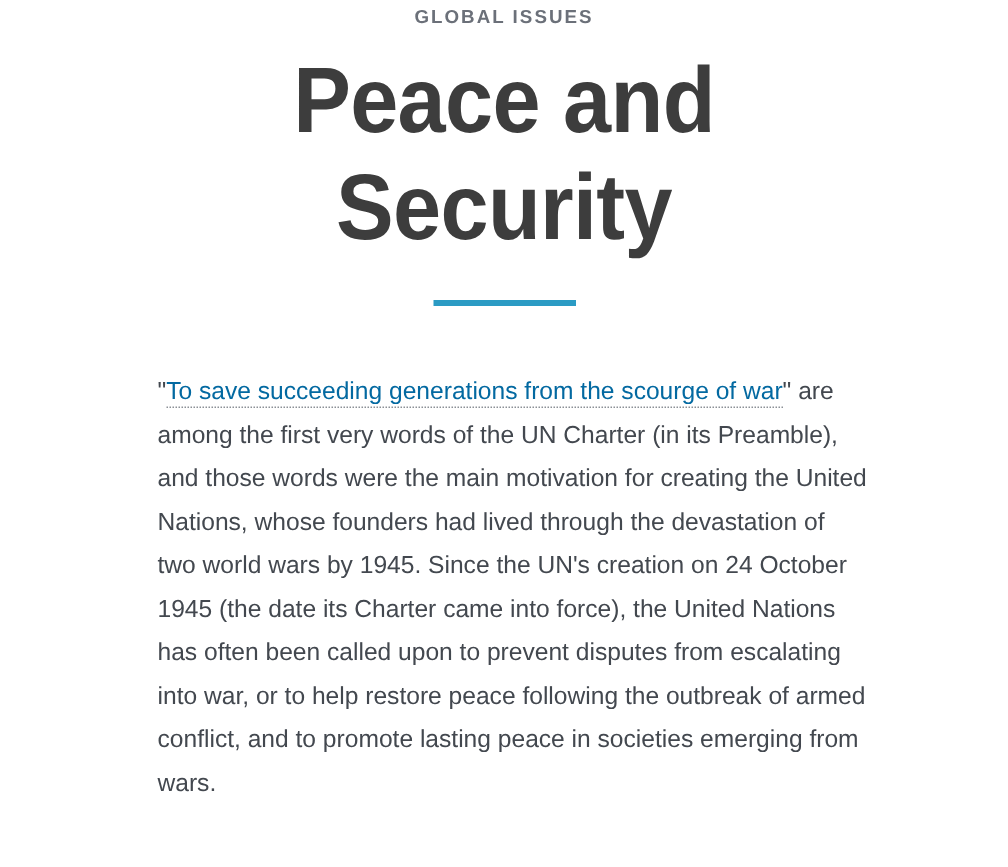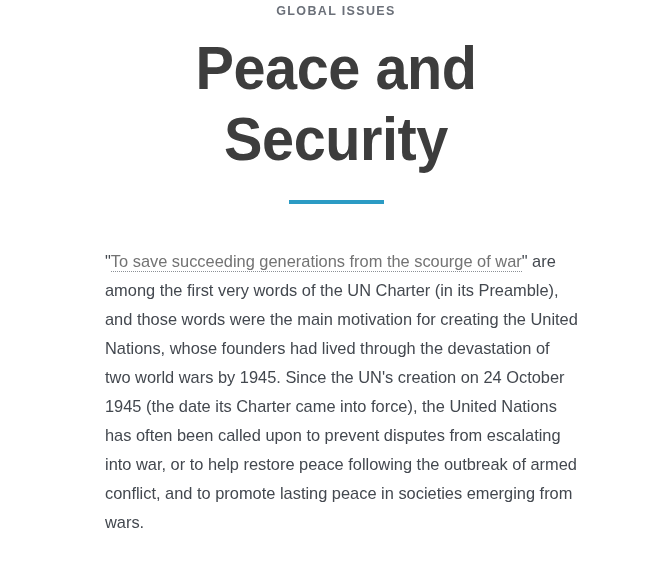--- a/index.html
+++ b/index.html
@@ -70,21 +70,21 @@
     margin: 0;
     font-size: 16.4px;
     line-height: 29px;
     color: #43484f;
     text-align: left;
   }
 
   .quote-term {
     border-bottom: 1px dotted #8b9096;
     padding-bottom: 1px;
-    color: #737373;
+    color: #0369a1;
     text-decoration: none;
     cursor: help;
   }
 </style>
 </head>
 <body>
 
 <div class="page">
 
   <header class="article-header">

